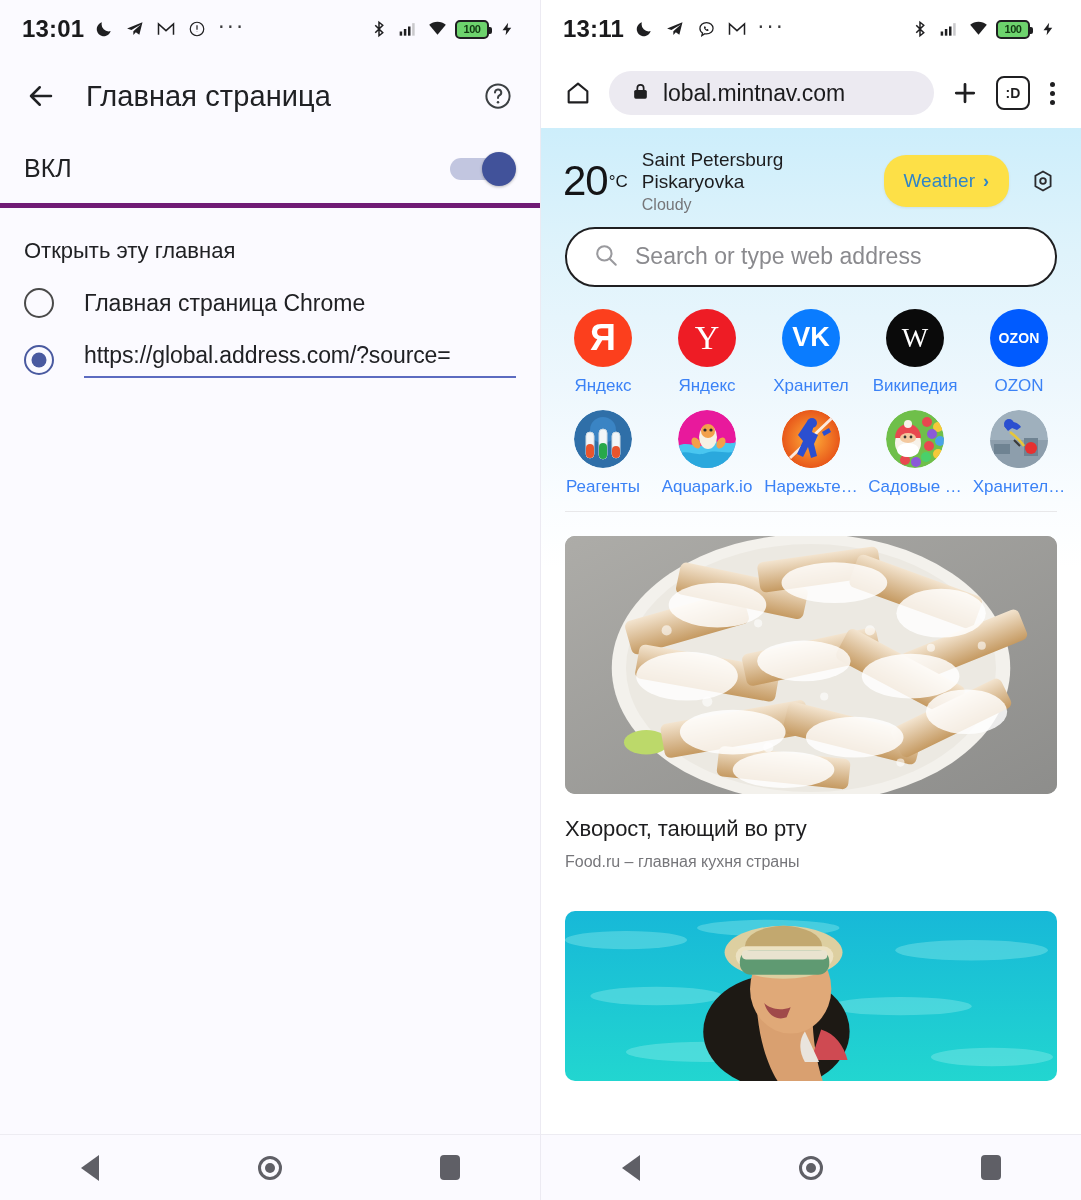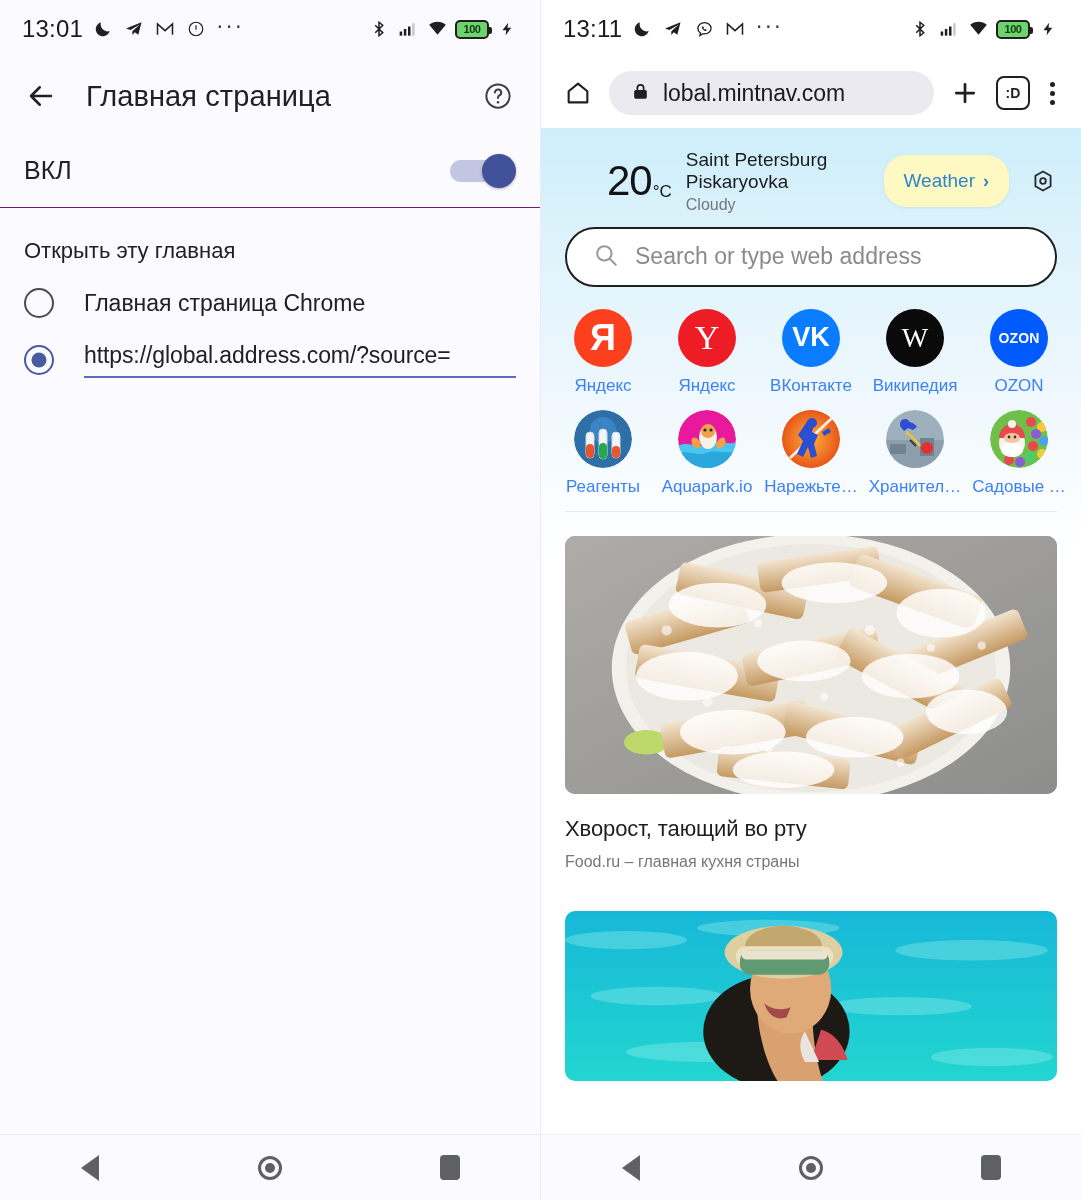--- a/index.html
+++ b/index.html
@@ -16,21 +16,21 @@
   .panel-left  { width: 540px; background: #fbfaff; }
   .panel-right { width: 541px; background: #ffffff; border-left: 1px solid #eceaf2; }
 
   
   .statusbar {
     height: 58px; display: flex; align-items: center;
     padding: 0 22px; background: transparent;
   }
   .sb-left { display: flex; align-items: center; gap: 9px; flex: 1; }
   .sb-right { display: flex; align-items: center; gap: 7px; }
-  .sb-time { font-size: 24px; color: #1a1a1c; letter-spacing: .2px; font-weight: 400; }
+  .sb-time { font-size: 24px; color: #1a1a1c; letter-spacing: .2px; font-weight: 700; }
   .sb-ico { width: 22px; height: 22px; display: inline-flex; align-items: center; justify-content: center; color: #1f1f21; }
   .sb-ico svg { display: block; }
   .sb-dots { font-size: 23px; color: #3a3a3c; letter-spacing: 1.5px; line-height: 12px; padding-bottom: 8px; }
   .battery {
     width: 34px; height: 19px; border: 2px solid #1f1f21; border-radius: 5px;
     display: flex; align-items: center; justify-content: center;
     background: #6dd36d; position: relative;
   }
   .battery::after {
     content: ''; position: absolute; right: -5px; top: 5px;
@@ -42,21 +42,21 @@
   .settings-header {
     height: 76px; display: flex; align-items: center; padding: 0 22px; gap: 26px;
   }
   .back-arrow { width: 38px; height: 38px; display: flex; align-items: center; justify-content: center; color: #202124; cursor: pointer; }
   .settings-title { font-size: 29px; color: #202124; flex: 1; letter-spacing: .1px; }
   .help-icon { width: 40px; height: 40px; display: flex; align-items: center; justify-content: center; color: #3c4043; cursor: pointer; }
 
   
   .toggle-row {
     height: 74px; display: flex; align-items: center; padding: 0 24px;
-    border-bottom: 1px solid #701a75;
+    border-bottom: 5px solid #701a75;
   }
   .toggle-label { font-size: 25px; color: #202124; flex: 1; }
   .switch { position: relative; width: 66px; height: 34px; cursor: pointer; }
   .switch .track {
     position: absolute; left: 0; top: 6px; width: 58px; height: 22px;
     border-radius: 11px; background: #c2c6e0;
   }
   .switch .knob {
     position: absolute; right: 0; top: 0; width: 34px; height: 34px;
     border-radius: 50%; background: #41529a;
@@ -107,29 +107,29 @@
   .hero-bg {
     position: absolute; left: 0; top: 0; width: 100%; height: 440px;
     background: linear-gradient(180deg, #cdeefb 0%, #dff3fb 28%, #edf7fd 58%, #fafdff 85%, #ffffff 100%);
   }
   .content { position: relative; }
 
   
   .weather {
     display: flex; align-items: center; padding: 20px 18px 10px 22px; gap: 14px;
   }
-  .temp { display: flex; align-items: flex-end; margin-left: 44px; }
+  .temp { display: flex; align-items: center; }
   .temp-num { font-size: 42px; color: #141416; line-height: 1; letter-spacing: -1px; }
   .temp-unit { font-size: 17px; color: #141416; margin-top: 2px; margin-left: 1px; }
   .wloc { flex: 1; line-height: 1.18; padding-top: 1px; }
   .wloc .city { font-size: 19px; color: #1d1d1f; }
   .wloc .dist { font-size: 19px; color: #1d1d1f; }
   .wloc .cond { font-size: 16px; color: #767679; padding-top: 2px; }
   .weather-btn {
-    background: #fef9c3; border-radius: 22px; padding: 15px 20px;
+    background: #fde047; border-radius: 22px; padding: 15px 20px;
     display: flex; align-items: center; gap: 8px; cursor: pointer;
     box-shadow: 0 1px 3px rgba(0,0,0,.07);
   }
   .weather-btn span { font-size: 19px; color: #2f85c8; }
   .weather-btn .chev { color: #2f85c8; font-size: 18px; font-weight: bold; }
   .weather-gear { width: 40px; height: 40px; display: flex; align-items: center; justify-content: center; cursor: pointer; color: #2b2b2e; }
 
   
   .searchbox {
     margin: 2px 24px 0 24px; height: 60px; background: #fff;
@@ -418,21 +418,21 @@
               <div class="slabel">Яндекс</div>
             </div>
 
             <div class="shortcut">
               <div class="sicon ic-yandex-y">Y</div>
               <div class="slabel">Яндекс</div>
             </div>
 
             <div class="shortcut">
               <div class="sicon ic-vk">VK</div>
-              <div class="slabel">ВКонтакте</div>
+              <div class="slabel">Хранител</div>
             </div>
 
             <div class="shortcut">
               <div class="sicon ic-wiki">W</div>
               <div class="slabel">Википедия</div>
             </div>
 
             <div class="shortcut">
               <div class="sicon ic-ozon">OZON</div>
               <div class="slabel">OZON</div>
@@ -485,36 +485,20 @@
                         <stop offset="1" stop-color="#e8571a"></stop>
                       </radialGradient>
                     </defs>
                   <path d="M8 48 L50 8" stroke="#fff" stroke-width="3" opacity=".85"></path>
                   <path d="M26 10c3-2 7 1 6 5l-2 7 6 3-4 9 3 12-6 2-3-11-5 10-6-3 6-13-5-6z" fill="#2b4fd0"></path>
                   <circle cx="30" cy="13" r="5" fill="#2b4fd0"></circle>
                   <path d="M40 22l7-4 2 4-7 4z" fill="#2b4fd0"></path>
                 </svg>
               </div>
               <div class="slabel">Нарежьте…</div>
-            </div>
-
-            <div class="shortcut">
-              <div class="sicon">
-                <svg width="58" height="58" viewBox="0 0 58 58">
-                  <circle cx="29" cy="29" r="29" fill="#9fb0bd"></circle>
-                  <path d="M0 30h58v28H0z" fill="#8d9eac"></path>
-                  <path d="M4 34h16v10H4zM34 28h14v18H34z" fill="#6f8392"></path>
-                  <path d="M14 16c5-6 13-5 17 1l-4 3-5-2-4 3z" fill="#2b4fd0"></path>
-                  <circle cx="19" cy="14" r="5" fill="#2b4fd0"></circle>
-                  <path d="M20 22c4 3 10 8 14 14" stroke="#e8c63a" stroke-width="2.6" fill="none"></path>
-                  <circle cx="41" cy="38" r="6" fill="#e63030"></circle>
-                  <path d="M24 30l6 6" stroke="#3a3a3a" stroke-width="2"></path>
-                </svg>
-              </div>
-              <div class="slabel">Хранител…</div>
             </div>
 
             <div class="shortcut">
               <div class="sicon">
                 <svg width="58" height="58" viewBox="0 0 58 58">
                   <circle cx="29" cy="29" r="29" fill="#6fbf4a"></circle>
                   <circle cx="41" cy="12" r="5" fill="#e8484f"></circle>
                     <circle cx="52" cy="17" r="5" fill="#f5c93a"></circle>
                   <circle cx="46" cy="24" r="5" fill="#8b5ad8"></circle>
                     <circle cx="54" cy="31" r="5" fill="#4aa3e8"></circle>
@@ -526,20 +510,36 @@
                   <ellipse cx="22" cy="33" rx="13" ry="14" fill="#f7f2ea"></ellipse>
                   <path d="M9 28c0-8 6-14 13-14s13 6 13 14z" fill="#e8484f"></path>
                   <circle cx="22" cy="14" r="4" fill="#f7f2ea"></circle>
                   <ellipse cx="22" cy="28" rx="8" ry="5" fill="#f3c89e"></ellipse>
                   <circle cx="19" cy="27" r="1.4" fill="#333"></circle>
                     <circle cx="25" cy="27" r="1.4" fill="#333"></circle>
                   <ellipse cx="22" cy="40" rx="11" ry="7" fill="#ffffff"></ellipse>
                 </svg>
               </div>
               <div class="slabel">Садовые …</div>
+            </div>
+
+            <div class="shortcut">
+              <div class="sicon">
+                <svg width="58" height="58" viewBox="0 0 58 58">
+                  <circle cx="29" cy="29" r="29" fill="#9fb0bd"></circle>
+                  <path d="M0 30h58v28H0z" fill="#8d9eac"></path>
+                  <path d="M4 34h16v10H4zM34 28h14v18H34z" fill="#6f8392"></path>
+                  <path d="M14 16c5-6 13-5 17 1l-4 3-5-2-4 3z" fill="#2b4fd0"></path>
+                  <circle cx="19" cy="14" r="5" fill="#2b4fd0"></circle>
+                  <path d="M20 22c4 3 10 8 14 14" stroke="#e8c63a" stroke-width="2.6" fill="none"></path>
+                  <circle cx="41" cy="38" r="6" fill="#e63030"></circle>
+                  <path d="M24 30l6 6" stroke="#3a3a3a" stroke-width="2"></path>
+                </svg>
+              </div>
+              <div class="slabel">Хранител…</div>
             </div>
           </div>
         </div>
 
         <div class="divider"></div>
 
         <div class="feed">
 
           <div class="card">
             <div class="card-img">

